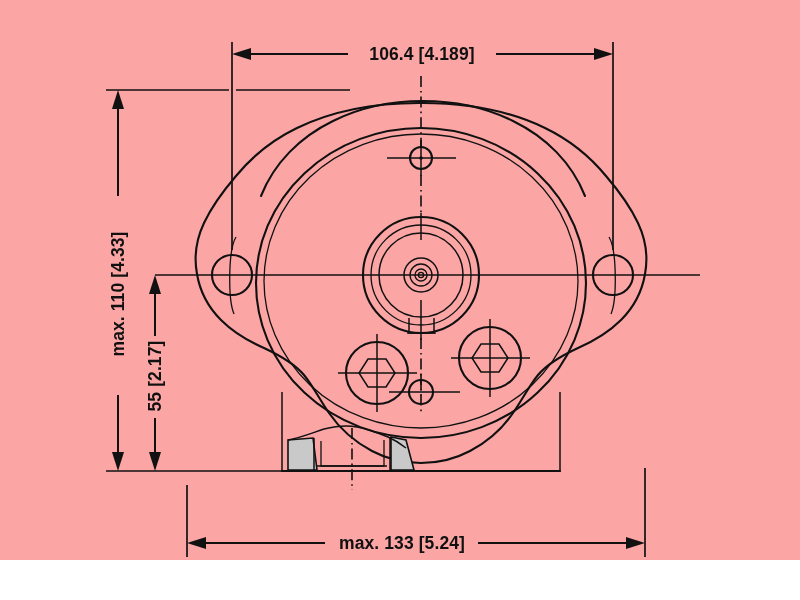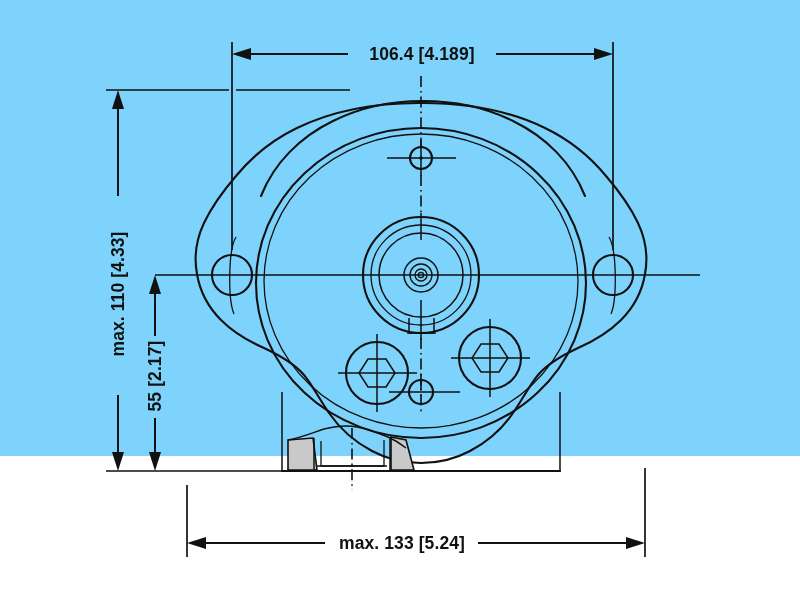--- a/index.html
+++ b/index.html
@@ -9,22 +9,22 @@
   }
   body {
     width: 800px;
     height: 600px;
     overflow: hidden;
     font-family: "Liberation Sans", sans-serif;
   }
   #drawing-root {
     position: relative;
     width: 800px;
-    height: 456px;
-    background: #7dd3fc;
+    height: 560px;
+    background: #fca5a5;
   }
   svg.tech-drawing {
     display: block;
     width: 800px;
     height: 600px;
   }
   .solid {
     fill: none;
     stroke: #111111;
     stroke-width: 2.1;

